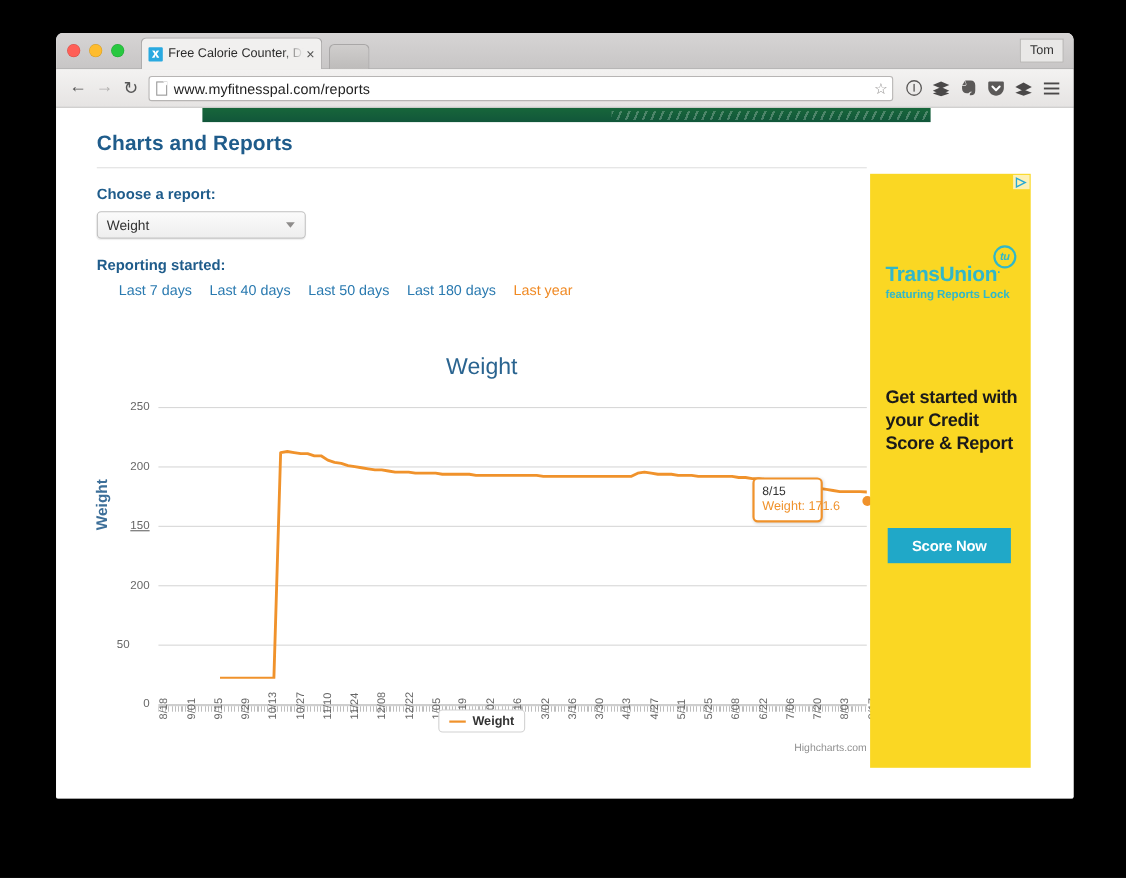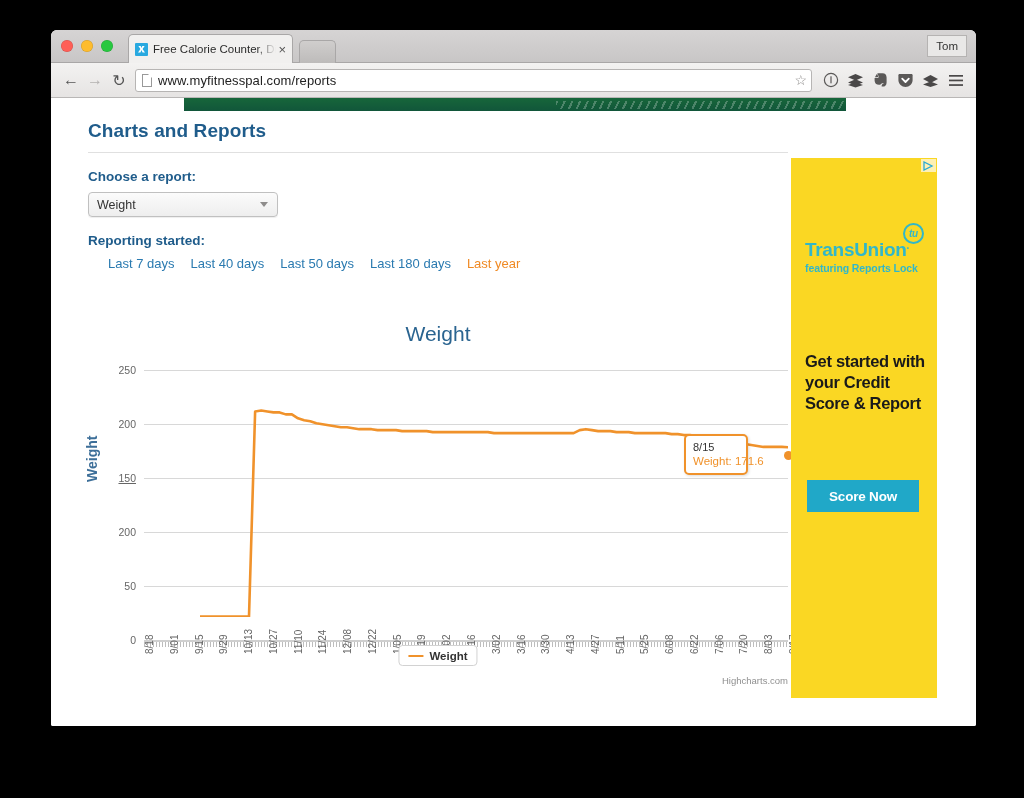--- a/index.html
+++ b/index.html
@@ -463,21 +463,21 @@
       </div>
     </div>
 
     <div id="chart">
       <div id="chart-title">Weight</div>
 
       <div id="plot-wrap">
         <div id="y-axis-title">Weight</div>
         <div id="y-ticks-host">
             <div class="y-tick" style="top: 270px;">0</div>
-            <div class="y-tick" style="top: 216px;">50</div>
+            <div class="y-tick" style="top: 216px; text-align: center;">50</div>
             <div class="y-tick" style="top: 162px;">200</div>
             <div class="y-tick" style="top: 108px; text-decoration: underline;">150</div>
             <div class="y-tick" style="top: 54px;">200</div>
             <div class="y-tick" style="top: 0px;">250</div>
           </div>
         <div id="grid-host">
             <div class="gridline" style="top: 216px;"></div>
             <div class="gridline" style="top: 162px;"></div>
             <div class="gridline" style="top: 108px;"></div>
             <div class="gridline" style="top: 54px;"></div>

